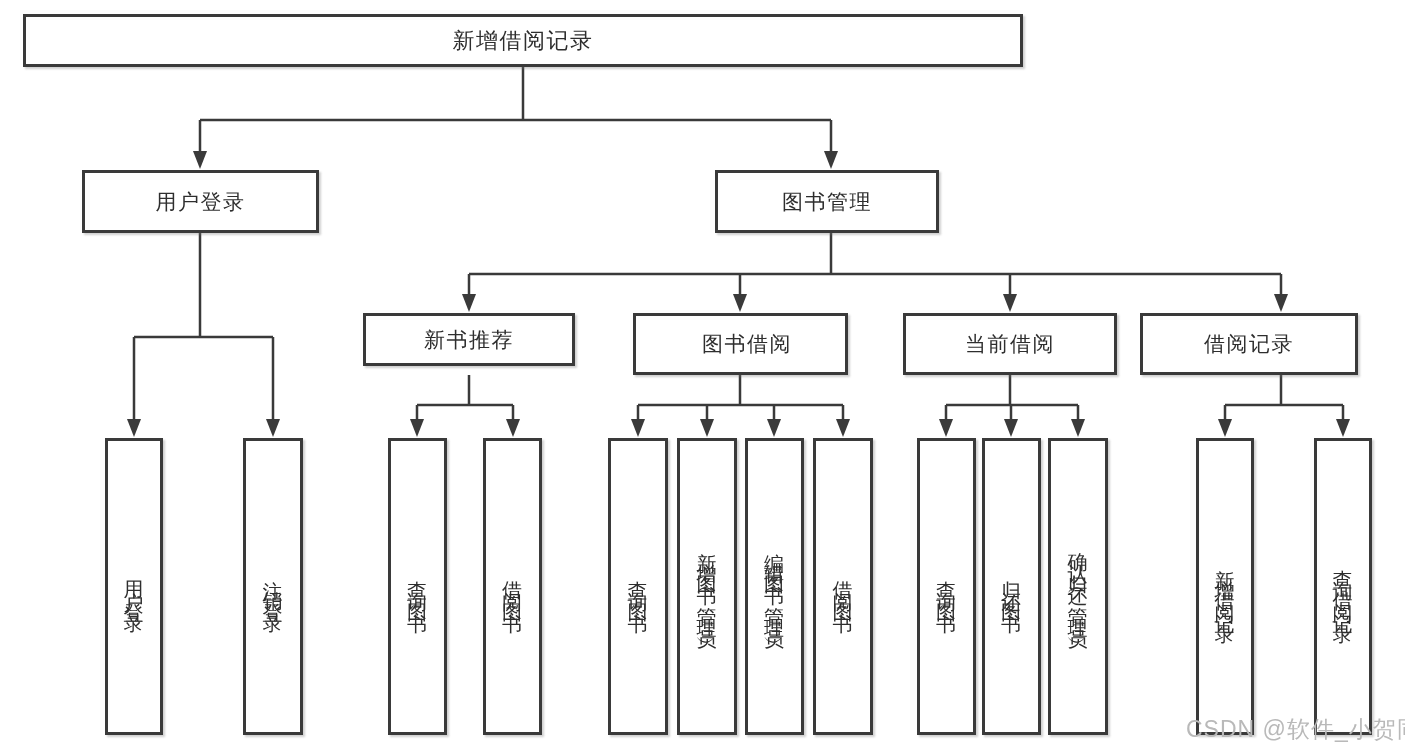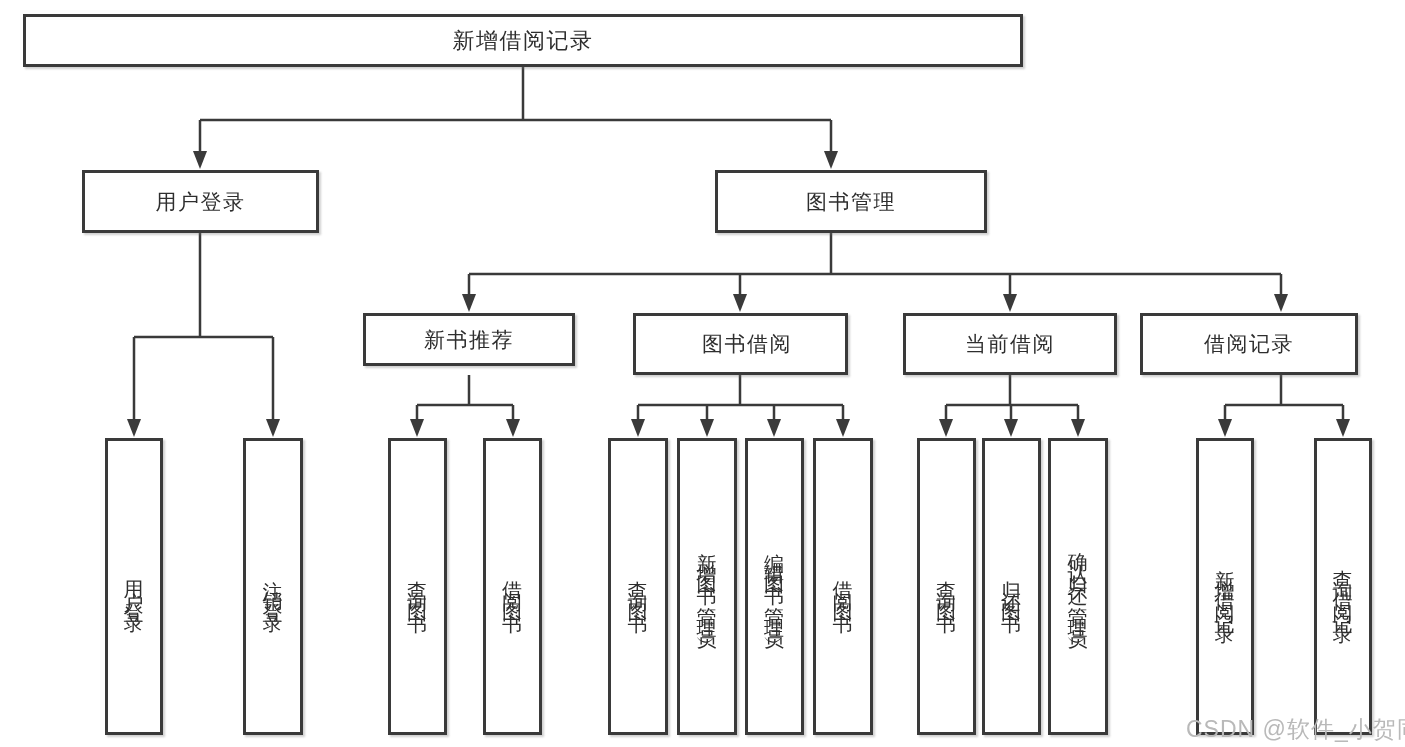--- a/index.html
+++ b/index.html
@@ -75,21 +75,21 @@
       <polygon points="1004,419 1018,419 1011,437"></polygon>
       <polygon points="1071,419 1085,419 1078,437"></polygon>
       <polygon points="1218,419 1232,419 1225,437"></polygon>
       <polygon points="1336,419 1350,419 1343,437"></polygon>
     </g>
   </svg>
 
   <div class="node root-node" style="left:23px;top:14px;width:1000px;height:53px;">新增借阅记录</div>
 
   <div class="node h-node" style="left:82px;top:170px;width:237px;height:63px;">用户登录</div>
-  <div class="node h-node" style="left:715px;top:170px;width:272px;height:63px;">图书管理</div>
+  <div class="node h-node" style="left:715px;top:170px;width:224px;height:63px;">图书管理</div>
 
   <div class="node h-node" style="left:363px;top:313px;width:212px;height:53px;">新书推荐</div>
   <div class="node h-node" style="left:633px;top:313px;width:215px;height:62px;padding-left:13px;">图书借阅</div>
   <div class="node h-node" style="left:903px;top:313px;width:214px;height:62px;text-align:center;">当前借阅</div>
   <div class="node h-node" style="left:1140px;top:313px;width:218px;height:62px;">借阅记录</div>
 
   <div class="node v-node" style="left:105px;top:438px;width:58px;height:297px;">
     <span class="vtext">用户登录</span>
   </div>
   <div class="node v-node" style="left:243px;top:438px;width:60px;height:297px;">

